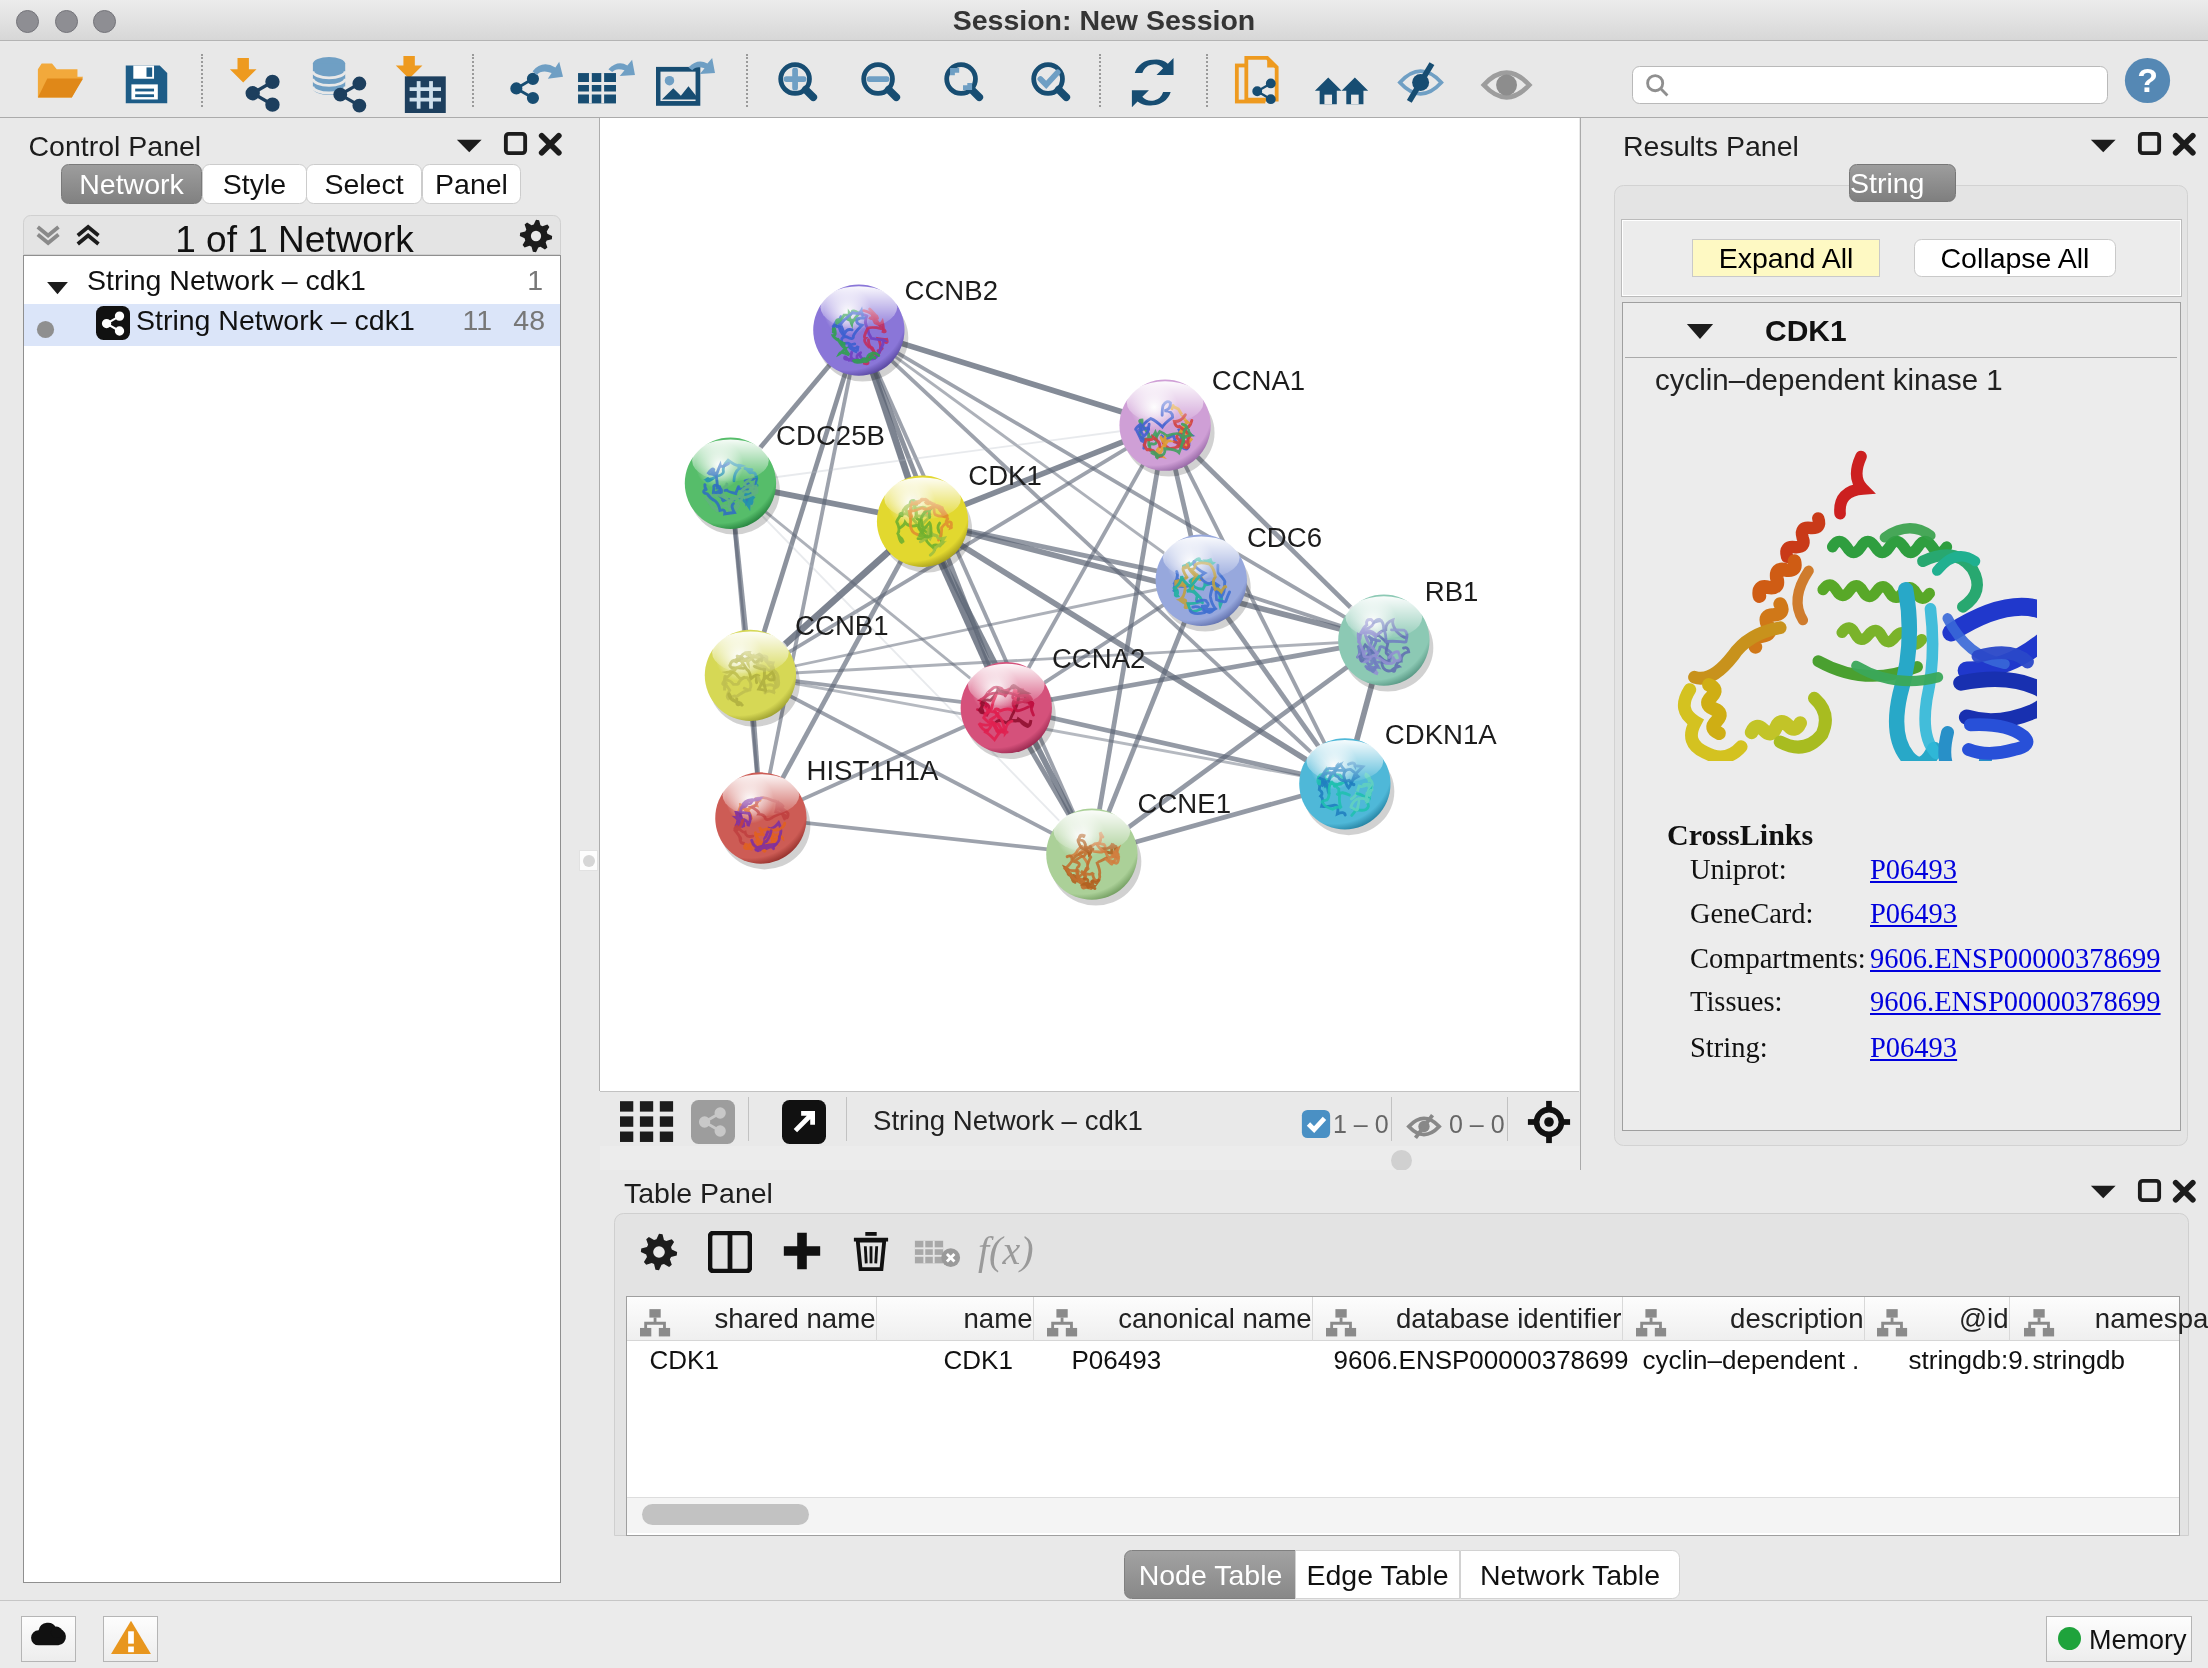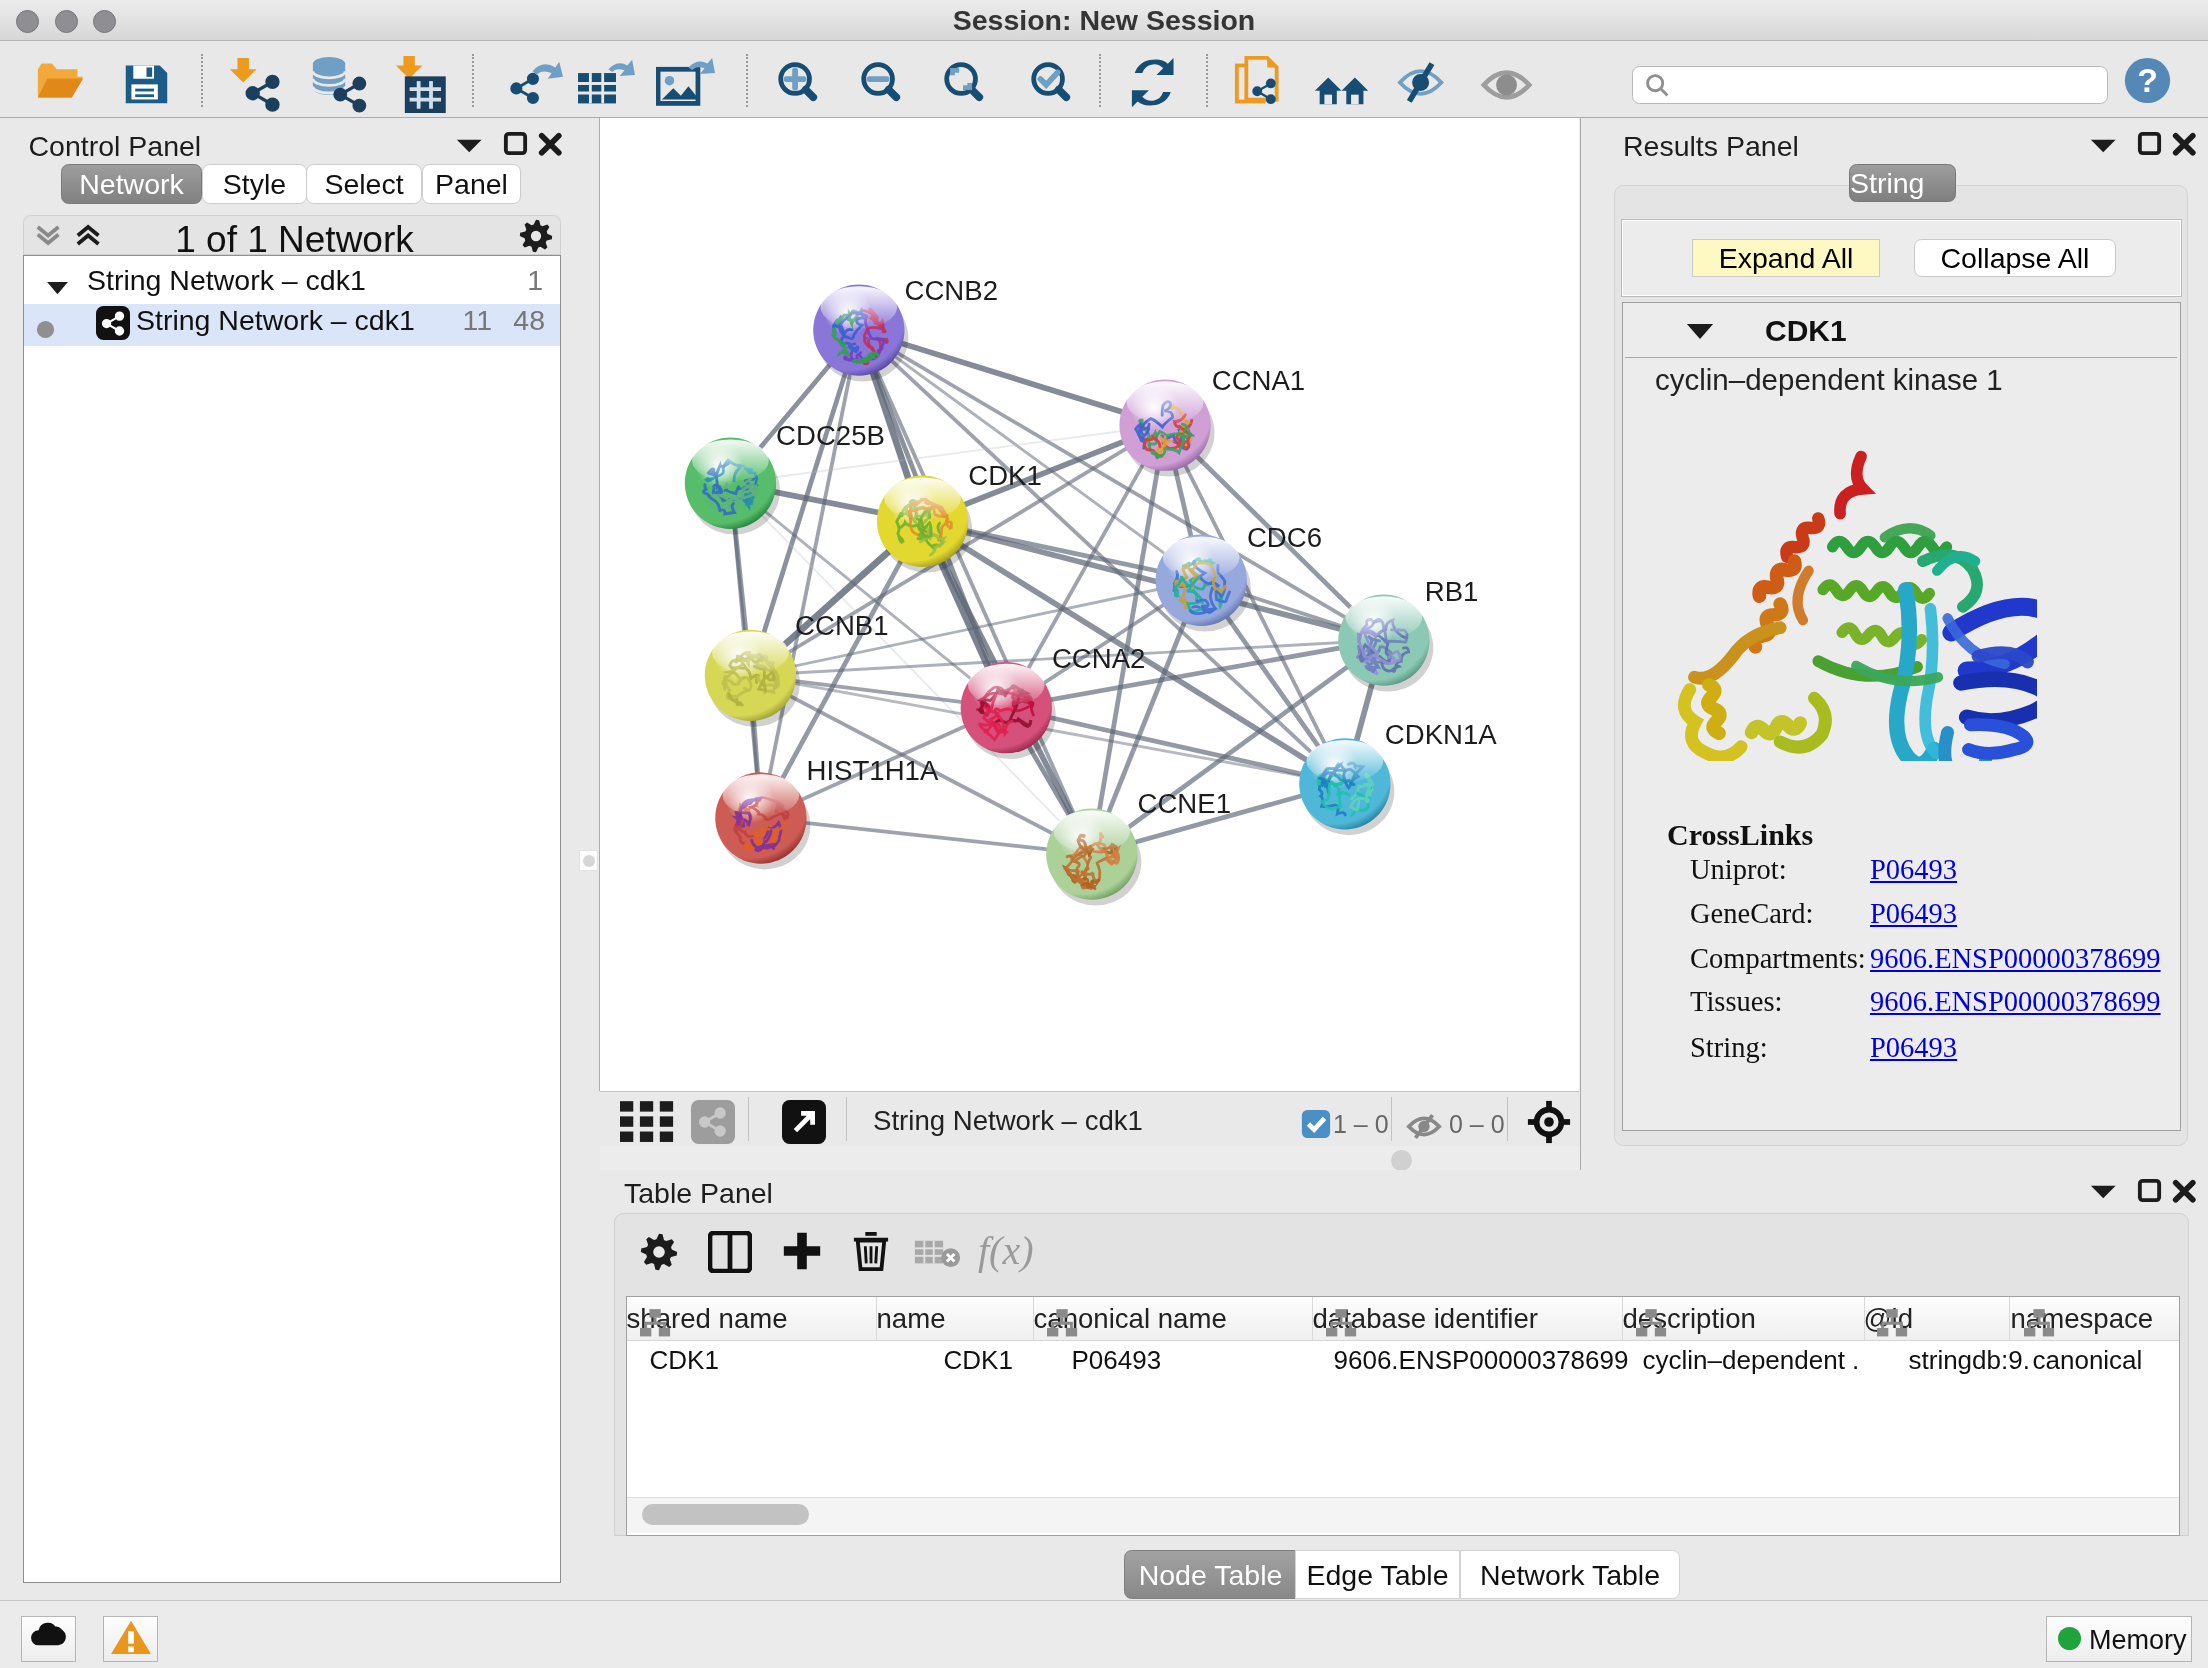--- a/index.html
+++ b/index.html
@@ -31,21 +31,21 @@
 #results { position:absolute; left:1580px; top:118px; width:629px; height:1052px;
   background:#e9e9e9; border-left:1.9px solid #aaaaaa; }
 #tablepanel { position:absolute; left:600px; top:1170px; width:1608px; height:498px; background:#e9e9e9; }
 #tpbox { position:absolute; left:614px; top:1213px; width:1575px; height:323px;
   background:#e3e3e3; border:1px solid #cfcfcf; border-radius:9.5px 9.5px 0 0; }
 #tgrid { position:absolute; left:10.5px; top:82px; width:1554px; height:240px;
   background:#fff; border:1.9px solid #9f9f9f; }
 #theader { position:absolute; left:0; top:0; width:100%; height:44px;
   background:linear-gradient(#fdfdfd,#efefef); border-bottom:1.9px solid #d6d6d6; }
 .thcell { position:absolute; top:0; height:44px; font-size:27.6px; color:#222;
-  border-right:1.9px solid #d9d9d9; text-align:left; line-height:44px; }
+  border-right:1.9px solid #d9d9d9; text-align:right; line-height:44px; }
 .tdcell { position:absolute; top:48px; font-size:26px; color:#111; white-space:nowrap; overflow:hidden; }
 #btabs { position:absolute; left:0; top:1550px; width:2208px; height:53px; }
 .btab { position:absolute; top:0; height:49px; background:#fff; border:1.9px solid #d2d2d2;
   font-size:28.5px; color:#111; text-align:center; line-height:48px; }
 #statusbar { position:absolute; left:0; top:1600px; width:2208px; height:68px;
   background:#ebebeb; border-top:1.9px solid #c6c6c6; }
 .sbtn { position:absolute; top:15px; height:46px; background:linear-gradient(#fdfdfd,#ededed);
   border:1.9px solid #b5b5b5; }
 a.lnk { color:#0000dd; text-decoration:underline; }
 .serif { font-family:"Liberation Serif", serif; }
@@ -843,21 +843,21 @@
                 <path d="M 16 9 v6 h-10 v5 m10 -5 h10 v5" stroke="#8a8a8a" stroke-width="3" fill="none"></path>
               </g>
             </svg></span>namespace</div>
       </div>
       <div class="tdcell" style="left:23px;width:219px">CDK1</div>
       <div class="tdcell" style="left:317px;width:86px">CDK1</div>
       <div class="tdcell" style="left:445px;width:233px">P06493</div>
       <div class="tdcell" style="left:707px;width:306px">9606.ENSP00000378699</div>
       <div class="tdcell" style="left:1016px;width:217px">cyclin–dependent ...</div>
       <div class="tdcell" style="left:1282px;width:120px">stringdb:9...</div>
-      <div class="tdcell" style="left:1406px;width:133px">canonical</div>
+      <div class="tdcell" style="left:1406px;width:133px">stringdb</div>
       <div class="abs" style="left:0px;top:200px;width:100%;height:36px;background:#f4f4f4;border-top:1.9px solid #ddd"></div>
       <div class="abs" style="left:15px;top:207px;width:167px;height:21px;background:#c2c2c2;border-radius:10.5px"></div>
     </div>
   </div>
 <div id="btabs">
     <div class="btab" style="left:1124px;width:173px;background:linear-gradient(#a2a2a2,#888);color:#fff;border-color:#808080;border-radius:7.6px 0 0 7.6px">Node Table</div>
     <div class="btab" style="left:1295px;width:165px">Edge Table</div>
     <div class="btab" style="left:1460px;width:220px;border-radius:0 7.6px 7.6px 0">Network Table</div>
   </div>
 <div id="statusbar">

